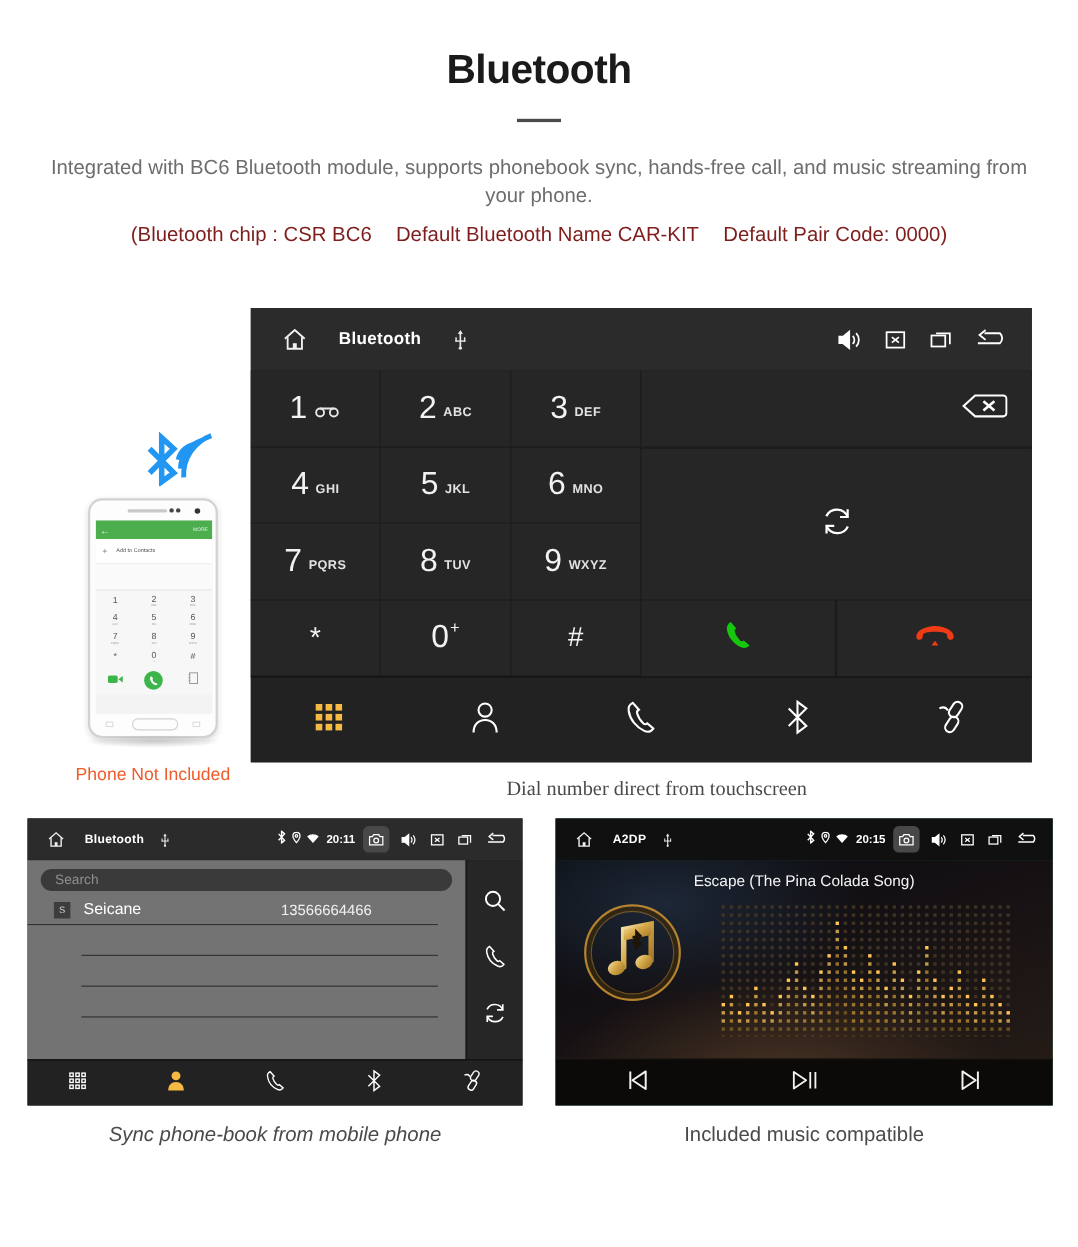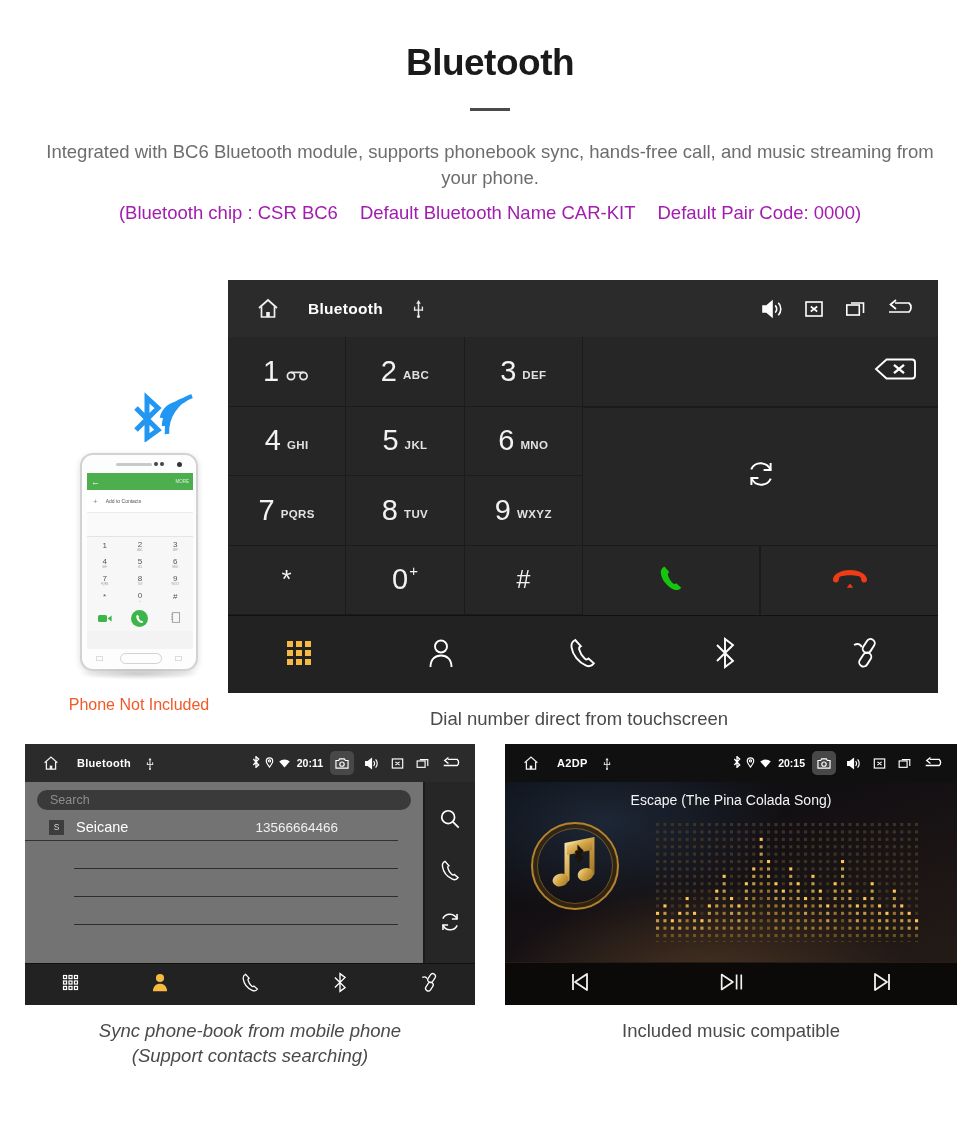--- a/index.html
+++ b/index.html
@@ -27,21 +27,21 @@
   .intro {
     text-align: center;
     color: #6d6d6d;
     font-size: 18.5px;
     line-height: 26px;
     width: 900px;
     margin: 28px auto 0;
   }
   .specs {
     text-align: center;
-    color: #a21caf;
+    color: #7f1d1d;
     font-size: 18.5px;
     margin-top: 11px;
     white-space: nowrap;
   }
   .specs .sp { display: inline-block; }
   .specs .gap { display: inline-block; width: 22px; }
 
   
   .dialer-wrap {
     position: absolute;
@@ -266,21 +266,21 @@
   .a2-eq {
     position: absolute; left: 150px; top: 40px; width: 270px; height: 120px;
   }
   .a2-ctrl {
     position: absolute; left: 0; bottom: 0; width: 452px; height: 43px;
     background: #0c0a09; border-top: 1px solid #241c16;
     display: flex; align-items: center;
   }
   .a2-ctrl > div { flex: 1; display:flex; align-items:center; justify-content:center; }
 
-  .cap1 { left: 224px; top: 706px; width: 710px; }
+  .cap1 { left: 242px; top: 706px; width: 710px; font-family: Liberation Serif, serif; }
   .cap2 { left: 25px; top: 1018px; width: 450px; font-style: italic; }
   .cap3 { left: 505px; top: 1018px; width: 452px; }
 </style>
 </head>
 <body>
 
 <div class="page-title">Bluetooth</div>
 <div class="title-rule"></div>
 <div class="intro">Integrated with BC6 Bluetooth module, supports phonebook sync, hands-free call, and music streaming from your phone.</div>
 <div class="specs">
@@ -753,21 +753,20 @@
           <rect x="9" y="15" width="8.5" height="15" rx="4.2" transform="rotate(33 13.2 22.5)"></rect>
           <path d="M2 8 C6 6 8.5 7.5 9.8 10"></path>
         </svg>
       </span>
     </div>
   </div>
 </div>
 
 <div class="caption cap2">
   <div>Sync phone-book from mobile phone</div>
-  <div>(Support contacts searching)</div>
 </div>
 
 <div class="a2-wrap">
   <div class="statusbar sb-small" style="background:#101010">
     <div class="sb-home">
       <svg width="18" height="17" viewBox="0 0 24 24" fill="none" stroke="#f0f0f0" stroke-width="1.8">
         <path d="M3 11 L12 3 L21 11"></path>
           <path d="M5.5 9.5 V20 H18.5 V9.5"></path>
         <rect x="10.2" y="15" width="3.6" height="5" fill="#f0f0f0" stroke="none"></rect>
       </svg>

